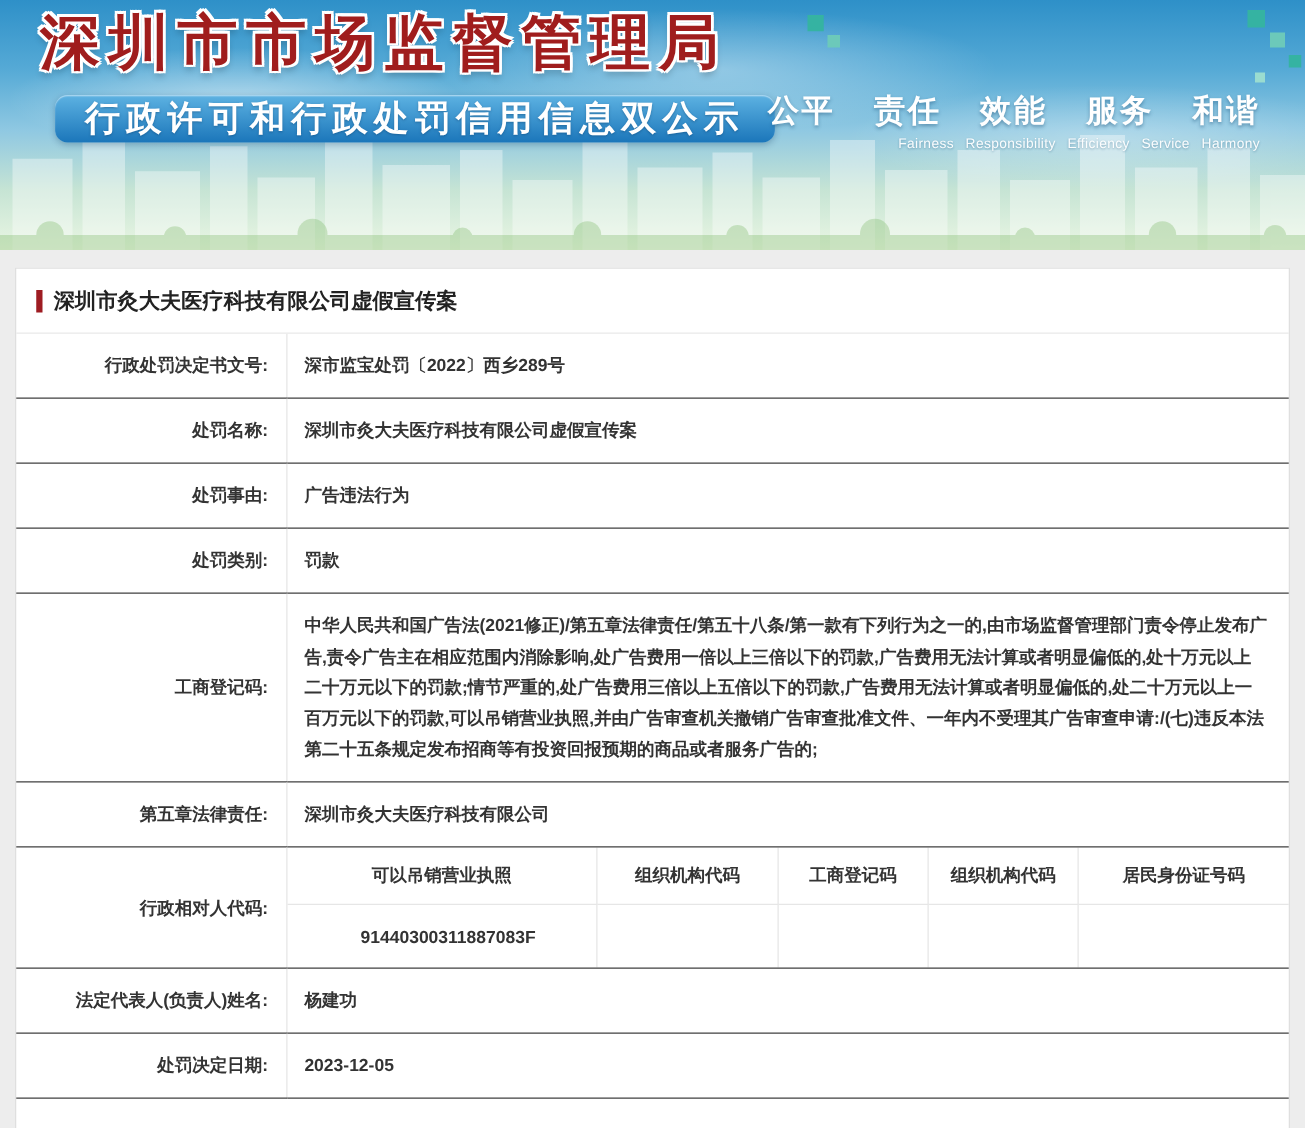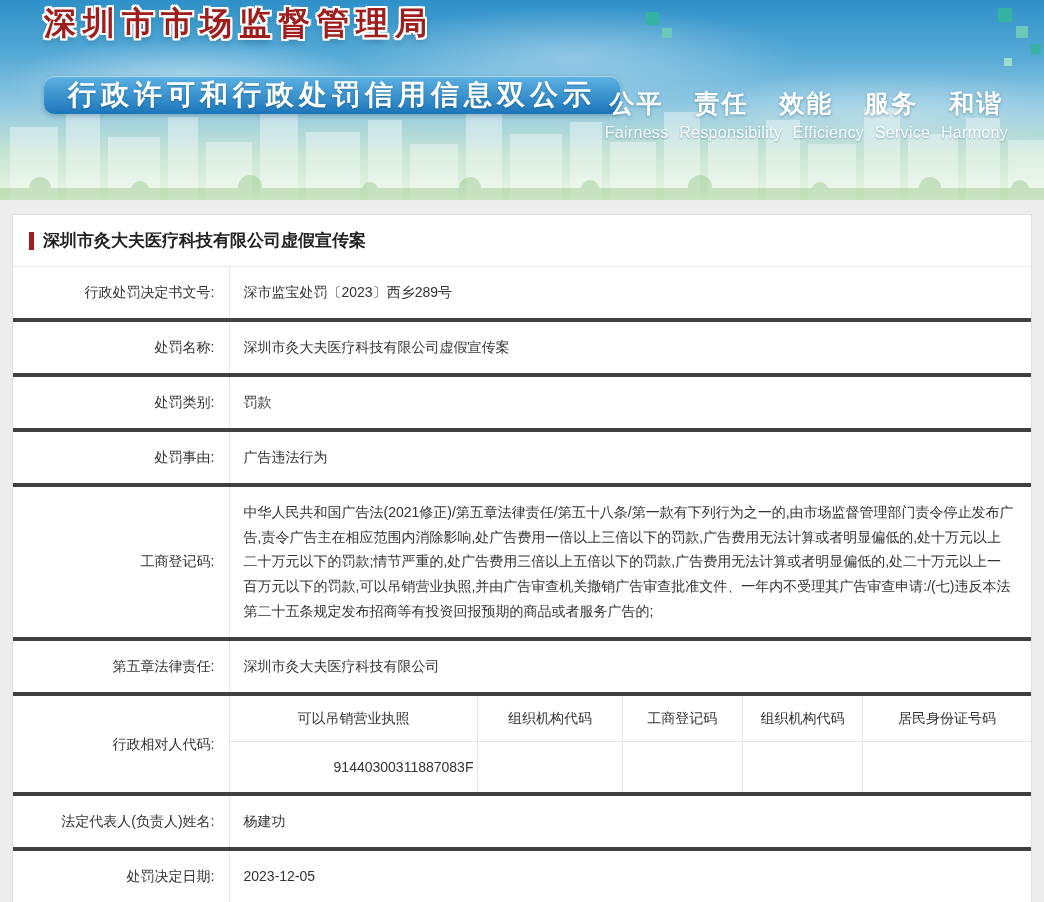--- a/index.html
+++ b/index.html
@@ -22,81 +22,81 @@
     position: absolute; inset: 0;
     background:
       radial-gradient(ellipse 260px 60px at 18% 40%, rgba(255,255,255,.45), transparent 70%),
       radial-gradient(ellipse 320px 70px at 55% 28%, rgba(255,255,255,.35), transparent 70%),
       radial-gradient(ellipse 300px 60px at 85% 55%, rgba(255,255,255,.28), transparent 70%);
   }
   .skyline { position: absolute; left: 0; bottom: 0; width: 100%; height: 108px; z-index: 1; }
   .pixels i { position: absolute; display: block; z-index: 2; }
 
   .site-title {
-    position: absolute; left: 44px; top: 2px; margin: 0; z-index: 3;
-    font-size: 32px; font-weight: bold; letter-spacing: 7px; color: #a01d1d;
+    position: absolute; left: 32px; top: 2px; margin: 0; z-index: 3;
+    font-size: 48px; font-weight: bold; letter-spacing: 7px; color: #a01d1d;
     text-shadow:
       -2px -2px 0 #fff, 2px -2px 0 #fff, -2px 2px 0 #fff, 2px 2px 0 #fff,
       -2px 0 0 #fff, 2px 0 0 #fff, 0 -2px 0 #fff, 0 2px 0 #fff,
       0 4px 6px rgba(0,0,0,.25);
     white-space: nowrap;
   }
   .ribbon {
     position: absolute; left: 44px; top: 76px; z-index: 3;
     padding: 0 24px; border-radius: 10px;
     background: linear-gradient(180deg, #5db2e2, #1b76ba);
     box-shadow: 0 2px 5px rgba(0,40,80,.25), inset 0 1px 1px rgba(255,255,255,.5);
     white-space: nowrap;
   }
   .ribbon span {
     font-size: 28px; font-weight: bold; letter-spacing: 5px; color: #fff;
     text-shadow: 0 1px 2px rgba(0,40,80,.35);
   }
-  .slogan { position: absolute; right: 36px; top: 87px; z-index: 3; color: #fff; text-align: center; white-space: nowrap; }
+  .slogan { position: absolute; right: 36px; top: 72px; z-index: 3; color: #fff; text-align: right; white-space: nowrap; }
   .slogan-cn {
     font-size: 25px; font-weight: bold; word-spacing: 22px; letter-spacing: 2px;
     text-shadow: 0 1px 3px rgba(20,70,110,.45);
   }
   .slogan-en {
-    margin-top: 4px; font-size: 16px; word-spacing: 6px; letter-spacing: .3px;
+    margin-top: 4px; font-size: 11px; word-spacing: 6px; letter-spacing: .3px;
     opacity: .95; text-shadow: 0 1px 2px rgba(20,70,110,.45);
   }
 
   
   .content-panel {
     margin: 14px 12px 0;
     background: #fff;
     border: 1px solid #dfdfdf;
     min-height: 690px;
   }
   .case-head {
     display: flex; align-items: center;
     padding: 14px 16px;
     border-bottom: 1px solid #e9e9e9;
   }
   .red-bar { width: 5px; height: 18px; background: #9e1c22; margin-right: 9px; flex: none; }
   .case-title { font-size: 17px; font-weight: bold; color: #222; }
 
   .info-table { width: 100%; border-collapse: collapse; font-size: 14px; color: #333; }
-  .info-table > tbody > tr > td { border-bottom: 4px solid #404040; vertical-align: middle; }
+  .info-table > tbody > tr > td { border-bottom: 1px solid #404040; vertical-align: middle; font-weight: bold; }
   .info-table td.lbl {
     width: 216px;
     border-right: 1px solid #e6e6e6;
     text-align: right;
     padding: 13px 14px 13px 6px;
     line-height: 1.5;
   }
   .info-table td.val { padding: 13px 16px 13px 14px; line-height: 1.78; }
   .info-table td.val.nested { padding: 0; }
 
   .code-table { width: 100%; border-collapse: collapse; font-size: 14px; color: #333; }
   .code-table td { border-right: 1px solid #e6e6e6; }
   .code-table td:last-child { border-right: none; }
   .code-table tr.hd td { border-bottom: 1px solid #e6e6e6; text-align: center; padding: 10px 4px; }
-  .code-table tr.vl td { height: 51px; padding: 0 4px 0 14px; text-align: right; }
+  .code-table tr.vl td { height: 51px; padding: 0 4px 0 14px; text-align: center; }
 </style>
 </head>
 <body>
 
 <div class="page">
 
   <div class="banner">
 
     <svg class="skyline" viewBox="0 0 1044 108" preserveAspectRatio="none" aria-hidden="true">
       <g fill="#ffffff" opacity="0.38">
@@ -162,33 +162,33 @@
 
     <div class="case-head">
       <span class="red-bar"></span>
       <span class="case-title">深圳市灸大夫医疗科技有限公司虚假宣传案</span>
     </div>
 
     <table class="info-table">
       <tbody>
         <tr>
           <td class="lbl">行政处罚决定书文号:</td>
-          <td class="val">深市监宝处罚〔2023〕西乡289号</td>
+          <td class="val">深市监宝处罚〔2022〕西乡289号</td>
         </tr>
         <tr>
           <td class="lbl">处罚名称:</td>
           <td class="val">深圳市灸大夫医疗科技有限公司虚假宣传案</td>
         </tr>
         <tr>
+          <td class="lbl">处罚事由:</td>
+          <td class="val">广告违法行为</td>
+        </tr>
+        <tr>
           <td class="lbl">处罚类别:</td>
           <td class="val">罚款</td>
-        </tr>
-        <tr>
-          <td class="lbl">处罚事由:</td>
-          <td class="val">广告违法行为</td>
         </tr>
         <tr>
           <td class="lbl">工商登记码:</td>
           <td class="val">中华人民共和国广告法(2021修正)/第五章法律责任/第五十八条/第一款有下列行为之一的,由市场监督管理部门责令停止发布广告,责令广告主在相应范围内消除影响,处广告费用一倍以上三倍以下的罚款,广告费用无法计算或者明显偏低的,处十万元以上二十万元以下的罚款;情节严重的,处广告费用三倍以上五倍以下的罚款,广告费用无法计算或者明显偏低的,处二十万元以上一百万元以下的罚款,可以吊销营业执照,并由广告审查机关撤销广告审查批准文件、一年内不受理其广告审查申请:/(七)违反本法第二十五条规定发布招商等有投资回报预期的商品或者服务广告的;</td>
         </tr>
         <tr>
           <td class="lbl">第五章法律责任:</td>
           <td class="val">深圳市灸大夫医疗科技有限公司</td>
         </tr>
 

